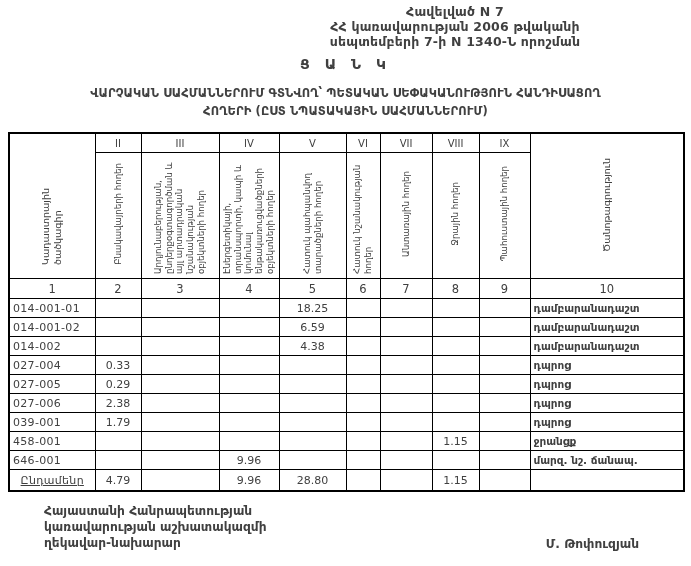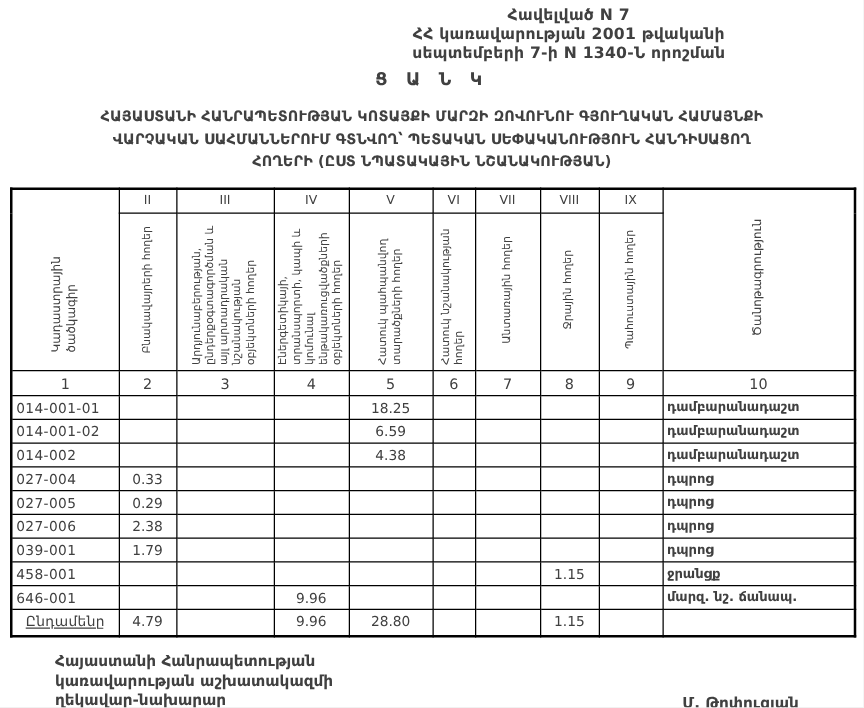--- a/index.html
+++ b/index.html
@@ -88,30 +88,29 @@
     font-size: 12.2px;
   }
 </style>
 </head>
 <body>
 
 <div class="page">
 
   <div class="doc-header">
     <div>Հավելված N 7</div>
-    <div>ՀՀ կառավարության 2001 թվականի</div>
+    <div>ՀՀ կառավարության 2006 թվականի</div>
     <div>սեպտեմբերի 7-ի  N 1340-Ն որոշման</div>
   </div>
 
   <div class="doc-title">Ց Ա Ն Կ</div>
 
   <div class="doc-subtitle">
-    <div>ՀԱՅԱՍՏԱՆԻ ՀԱՆՐԱՊԵՏՈՒԹՅԱՆ ԿՈՏԱՅՔԻ ՄԱՐԶԻ ԶՈՎՈՒՆՈՒ ԳՅՈՒՂԱԿԱՆ ՀԱՄԱՅՆՔԻ</div>
     <div>ՎԱՐՉԱԿԱՆ ՍԱՀՄԱՆՆԵՐՈՒՄ ԳՏՆՎՈՂ՝ ՊԵՏԱԿԱՆ ՍԵՓԱԿԱՆՈՒԹՅՈՒՆ ՀԱՆԴԻՍԱՑՈՂ</div>
-    <div>ՀՈՂԵՐԻ (ԸՍՏ ՆՊԱՏԱԿԱՅԻՆ ՆՇԱՆԱԿՈՒԹՅԱՆ)</div>
+    <div>ՀՈՂԵՐԻ (ԸՍՏ ՆՊԱՏԱԿԱՅԻՆ ՍԱՀՄԱՆՆԵՐՈՒՄ)</div>
   </div>
 
   <table class="land-table">
     <colgroup>
       <col style="width:86px">
         <col style="width:46px">
         <col style="width:78px">
       <col style="width:60px">
         <col style="width:67px">
         <col style="width:34px">

